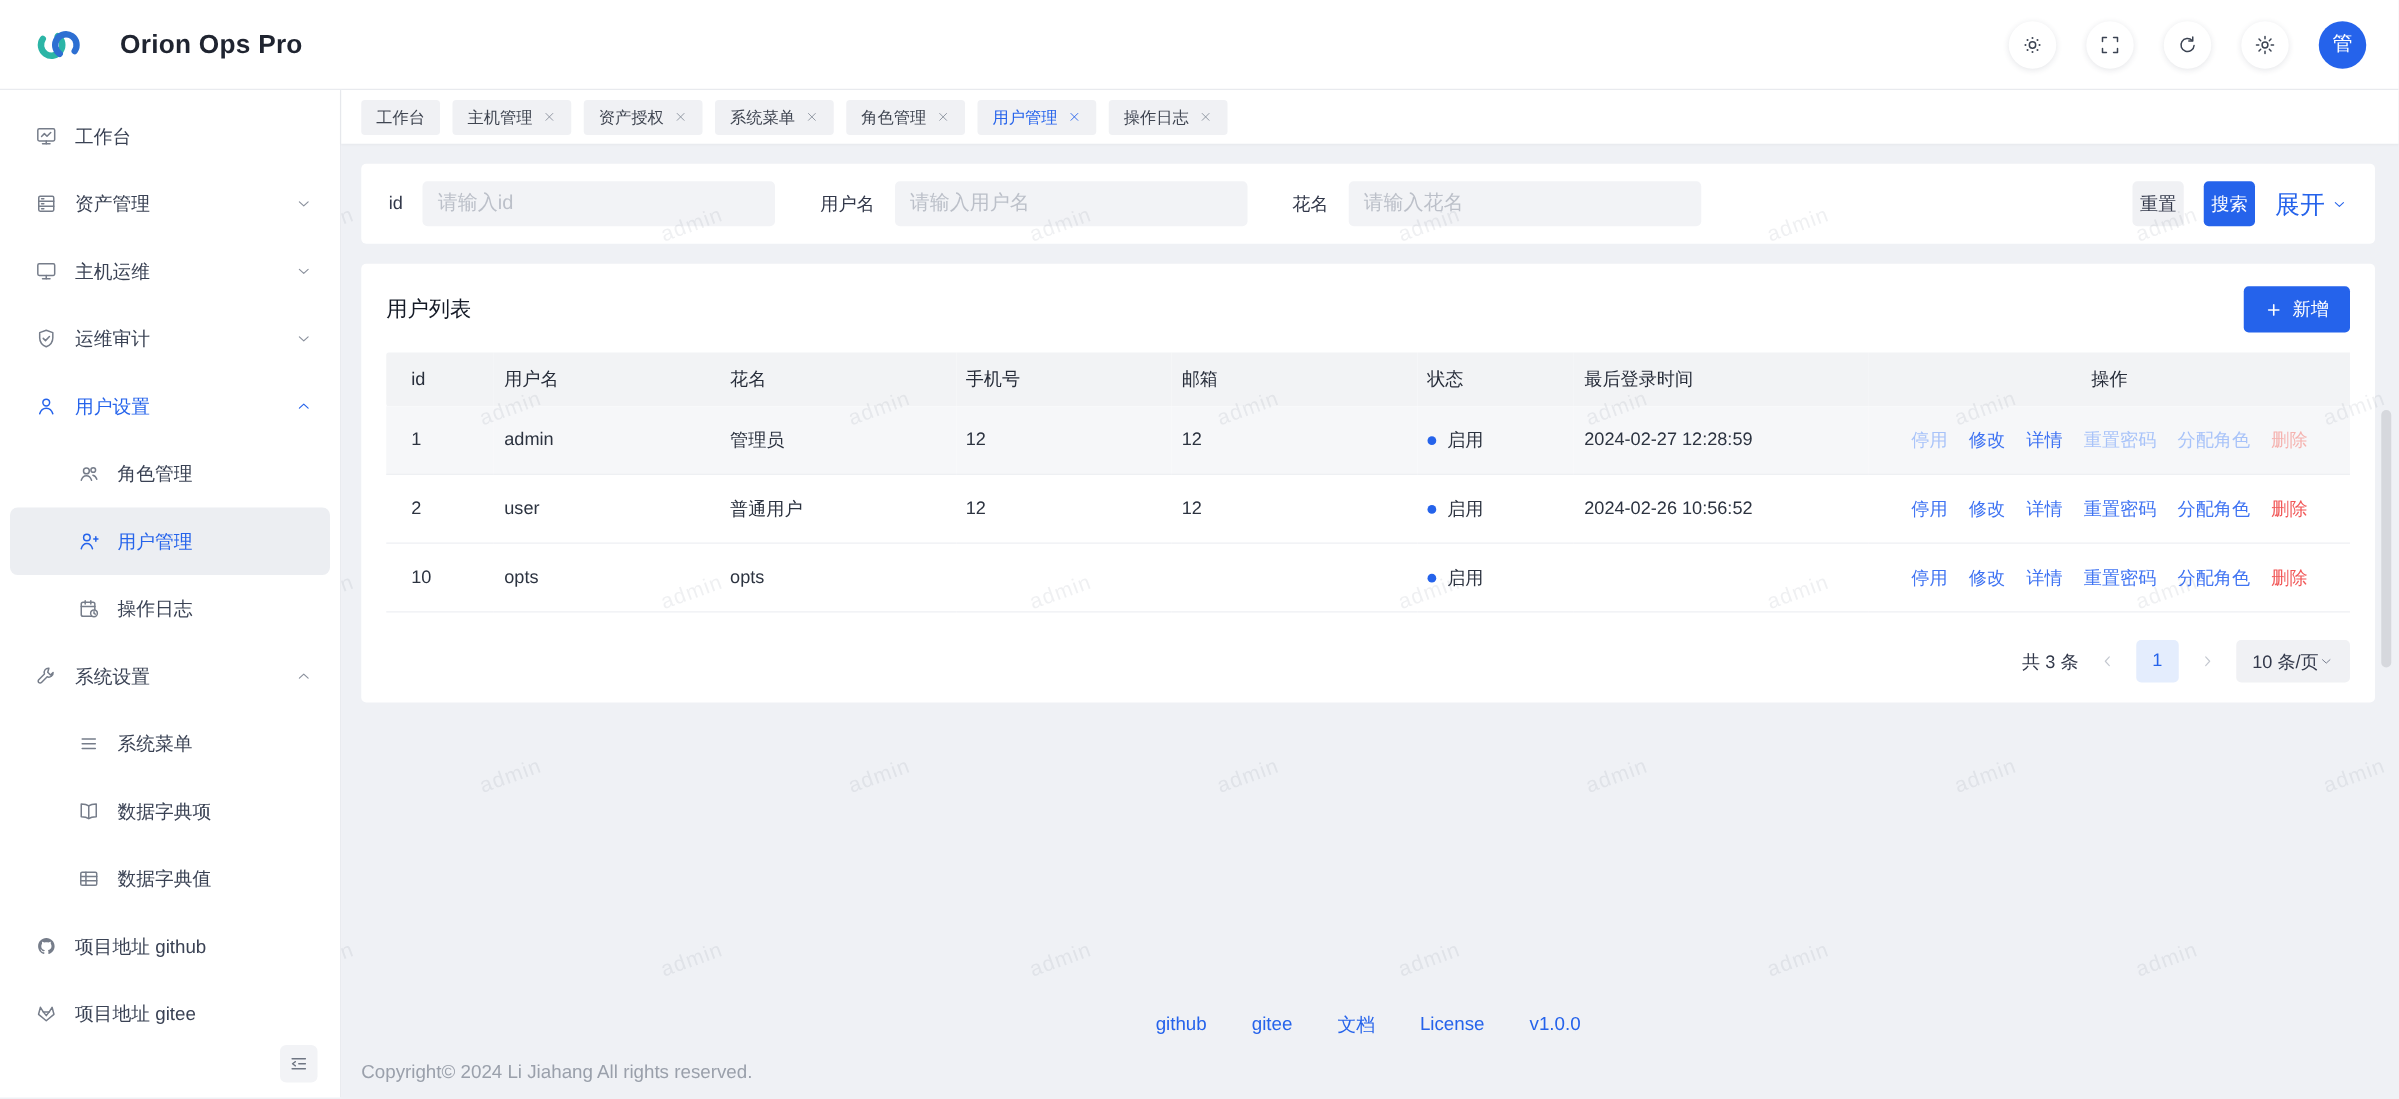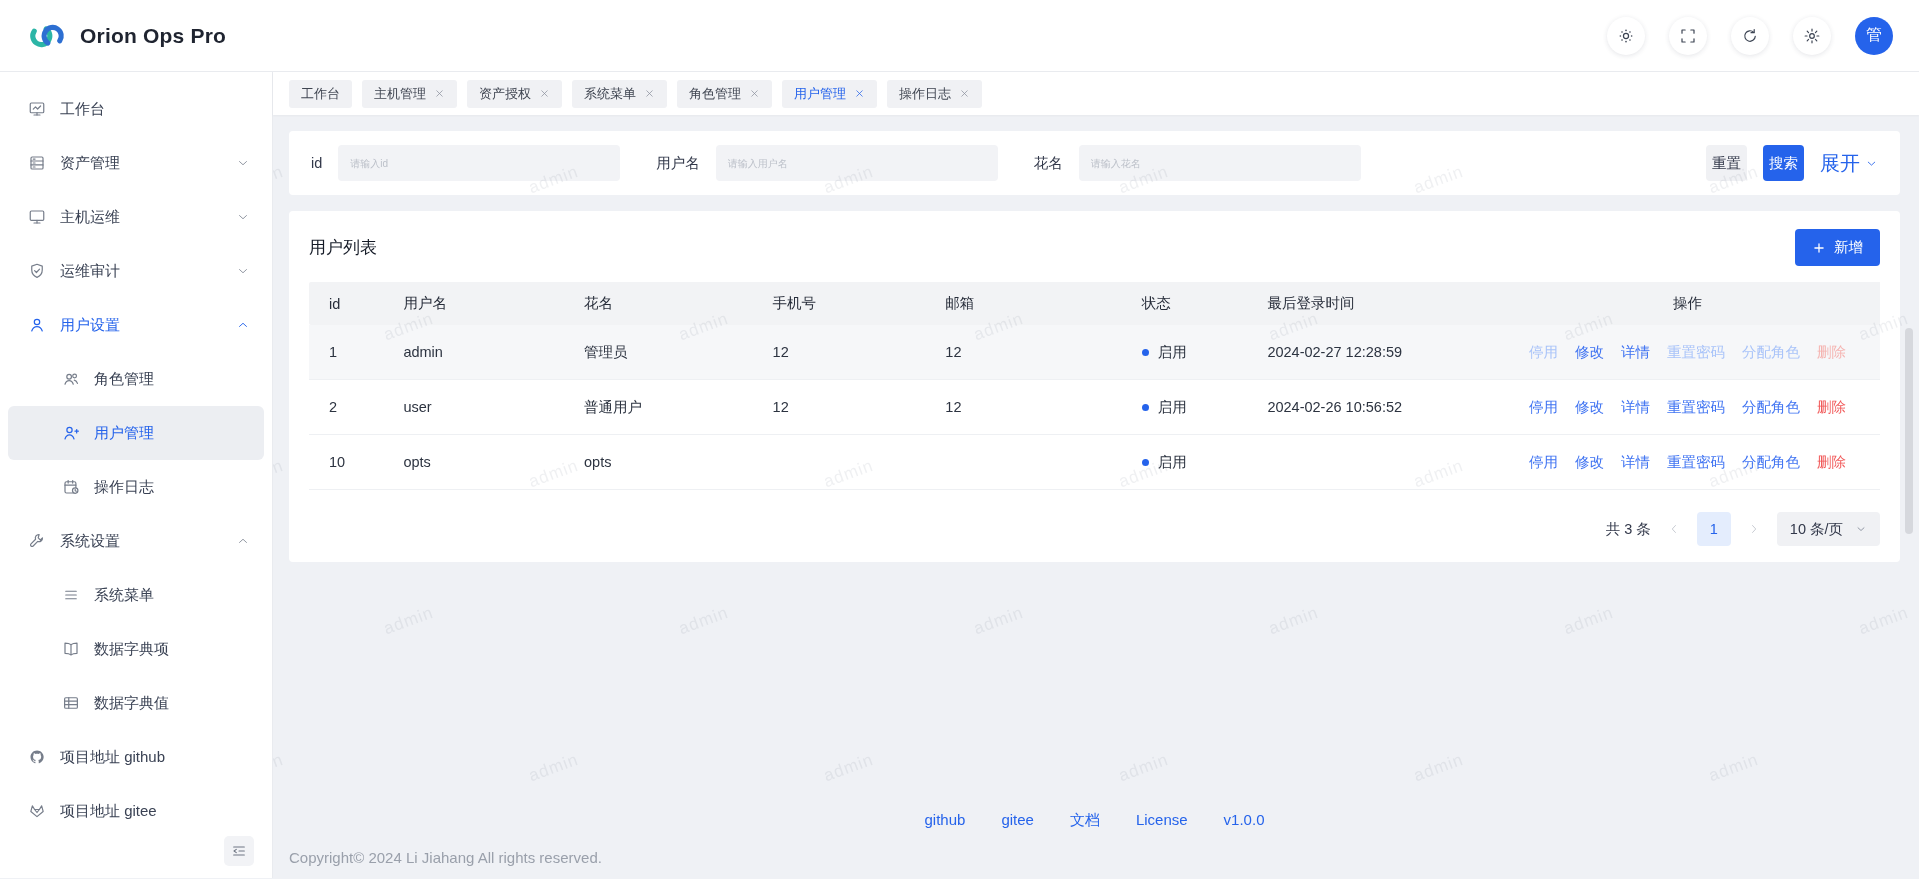--- a/index.html
+++ b/index.html
@@ -6,21 +6,21 @@
   body{
     width:1919px;height:879px;overflow:hidden;
     font-family:"Liberation Sans","DejaVu Sans",sans-serif;
     background:#eff1f5;color:#2e3442;position:relative;
   }
   .icon{display:inline-flex;flex:none;}
   .icon svg{width:100%;height:100%;display:block;fill:none;stroke:currentColor;stroke-width:1.6;stroke-linecap:round;stroke-linejoin:round;}
 
   
   .topbar{height:72px;background:#fff;border-bottom:1px solid #e9ebef;display:flex;align-items:center;padding:0 26px;box-sizing:border-box;}
-  .brand{display:flex;align-items:center;gap:12px;}
+  .brand{display:flex;align-items:center;gap:28px;}
   .brand-title{font-size:21px;font-weight:700;color:#1f2430;letter-spacing:.2px;}
   .topbar-right{margin-left:auto;display:flex;align-items:center;gap:24px;}
   .circle-btn{width:38px;height:38px;border-radius:50%;background:#fff;box-shadow:0 1px 5px rgba(31,42,68,.12);display:flex;align-items:center;justify-content:center;color:#3c4453;cursor:pointer;}
   .circle-btn .icon{width:18px;height:18px;}
   .avatar{width:38px;height:38px;border-radius:50%;background:#2563eb;color:#fff;display:flex;align-items:center;justify-content:center;font-size:16px;cursor:pointer;}
 
   
   .body-wrap{display:flex;height:806px;}
   .sidebar{width:273px;flex:none;background:#fff;border-right:1px solid #e9ebef;box-sizing:border-box;padding-top:10px;position:relative;}
   .side-item{height:54px;margin:0 8px;padding-left:20px;padding-right:14px;display:flex;align-items:center;border-radius:6px;font-size:15px;color:#3a4254;cursor:pointer;}
@@ -41,21 +41,21 @@
   .tab-chip .icon{width:11px;height:11px;color:#8a909c;}
   .tab-chip.active .icon{color:#2563eb;}
 
   .content{flex:1;background:#eff1f5;padding:16px 19px 0 16px;box-sizing:border-box;display:flex;flex-direction:column;position:relative;overflow:hidden;}
   .card{background:#fff;border-radius:4px;}
 
   
   .search-card{height:64px;display:flex;align-items:center;padding:0 22px;flex:none;}
   .field{display:flex;align-items:center;margin-right:36px;}
   .field label{font-size:14.5px;color:#32384a;margin-right:16px;white-space:nowrap;}
-  .field input{width:282px;height:36px;background:#f2f3f6;border:none;border-radius:4px;padding:0 12px;font-size:10px;color:#2e3442;box-sizing:border-box;outline:none;font-family:inherit;}
+  .field input{width:282px;height:36px;background:#f2f3f6;border:none;border-radius:4px;padding:0 12px;font-size:16px;color:#2e3442;box-sizing:border-box;outline:none;font-family:inherit;}
   .field input::placeholder{color:#bcc0c9;}
   .search-actions{margin-left:auto;display:flex;align-items:center;gap:16px;}
   .btn{height:36px;border:none;border-radius:4px;font-size:14.5px;padding:0 6px;cursor:pointer;font-family:inherit;}
   .btn-plain{background:#f0f1f4;color:#32384a;}
   .btn-primary{background:#2563eb;color:#fff;}
   .expand-link{display:flex;align-items:center;gap:5px;color:#2563eb;font-size:20px;cursor:pointer;}
   .expand-link .icon{width:13px;height:13px;}
 
   
   .table-card{margin-top:16px;padding:18px 20px 16px;flex:none;}
@@ -77,21 +77,21 @@
   td.actions-cell{padding:0;}
   .actions-inner{display:flex;justify-content:center;gap:17px;white-space:nowrap;}
   .act-link{color:#3f73f2;cursor:pointer;}
   .act-link.disabled{color:#a8c3f9;cursor:default;}
   .act-link.danger{color:#f15959;}
   .act-link.danger.disabled{color:#f5b3b0;}
 
   .pagination{margin-top:22px;display:flex;justify-content:flex-end;align-items:center;gap:16px;font-size:14.5px;color:#32384a;}
   .pg-chev{width:14px;height:14px;color:#c4c8d0;cursor:pointer;}
   .pg-page{width:34px;height:34px;border-radius:4px;background:#e4edfd;color:#2563eb;display:flex;align-items:center;justify-content:center;cursor:pointer;}
-  .pg-size{height:34px;background:#f0f1f4;border-radius:4px;padding:0 13px;display:flex;align-items:center;gap:12px;cursor:pointer;}
+  .pg-size{height:34px;background:#f0f1f4;border-radius:4px;padding:0 13px;display:flex;align-items:center;cursor:pointer;}
   .pg-size .icon{width:12px;height:12px;color:#7a8191;}
 
   
   .footer{margin-top:auto;padding-bottom:12px;flex:none;}
   .footer-links{display:flex;justify-content:center;gap:36px;}
   .footer-links a{color:#2563eb;font-size:15px;text-decoration:none;cursor:pointer;}
   .copyright{margin-top:19px;color:#9aa0ab;font-size:15px;}
 
   
   .watermarks{position:absolute;inset:0;pointer-events:none;z-index:5;overflow:hidden;}

